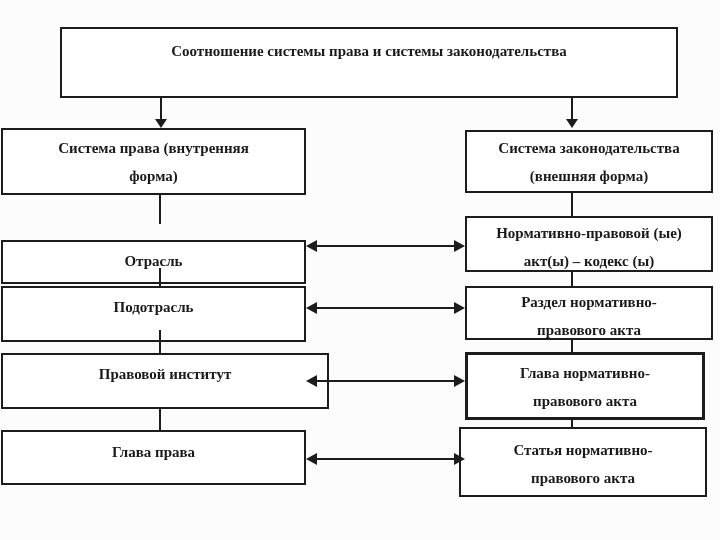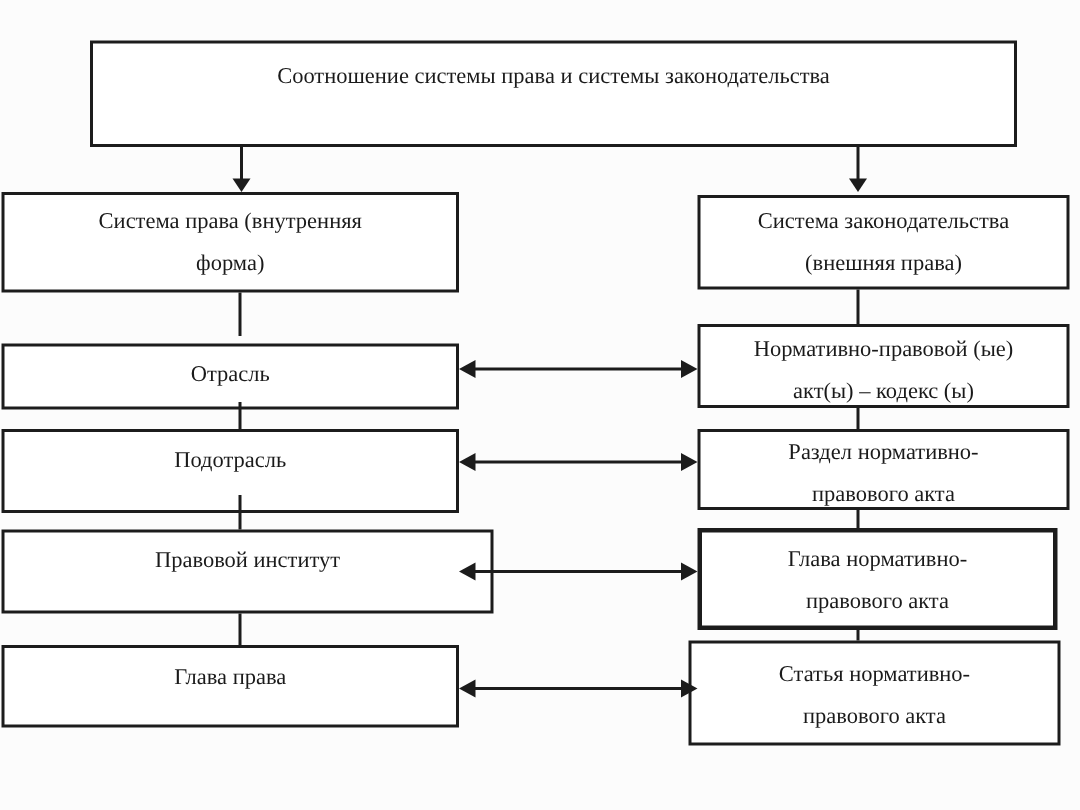--- a/index.html
+++ b/index.html
@@ -12,30 +12,30 @@
   }
   .box {
     position: absolute;
     background: #ffffff;
     border: 2px solid #1c1c1c;
     box-sizing: border-box;
     display: flex;
     justify-content: center;
     align-items: flex-start;
     text-align: center;
-    font-weight: normal;
+    font-weight: bold;
     font-size: 15px;
     line-height: 28px;
     color: #1a1a1a;
   }
   
   #title { left: 60px; top: 27px; width: 618px; height: 71px; padding-top: 8px; }
   
   #l1 { left: 1px; top: 128px; width: 305px; height: 67px; padding: 4px 45px 0; }
-  #l2 { left: 1px; top: 229px; width: 305px; height: 44px; padding-top: 5px; }
+  #l2 { left: 1px; top: 240px; width: 305px; height: 44px; padding-top: 5px; }
   #l3 { left: 1px; top: 286px; width: 305px; height: 56px; padding-top: 5px; }
   #l4 { left: 1px; top: 353px; width: 328px; height: 56px; padding-top: 5px; }
   #l5 { left: 1px; top: 430px; width: 305px; height: 55px; padding-top: 6px; }
   
   #r1 { left: 465px; top: 130px; width: 248px; height: 63px; padding: 2px 26px 0; }
   #r2 { left: 465px; top: 216px; width: 248px; height: 56px; padding: 1px 22px 0; }
   #r3 { left: 465px; top: 286px; width: 248px; height: 54px; padding: 0 32px; }
   #r4 { left: 465px; top: 352px; width: 240px; height: 68px; padding: 4px 32px 0; border-width: 3px; }
   #r5 { left: 459px; top: 427px; width: 248px; height: 70px; padding: 7px 31px 0; }
 
@@ -92,21 +92,21 @@
 <div class="arrow-head-down" id="a-left-head"></div>
 <div class="arrow-line" id="a-right-line"></div>
 <div class="arrow-head-down" id="a-right-head"></div>
 
 <div class="box" id="l1">Система права (внутренняя форма)</div>
 <div class="box" id="l2">Отрасль</div>
 <div class="box" id="l3">Подотрасль</div>
 <div class="box" id="l4">Правовой институт</div>
 <div class="box" id="l5">Глава права</div>
 
-<div class="box" id="r1">Система законодательства (внешняя права)</div>
+<div class="box" id="r1">Система законодательства (внешняя форма)</div>
 <div class="box" id="r2">Нормативно-правовой (ые) акт(ы) – кодекс (ы)</div>
 <div class="box" id="r3">Раздел нормативно-правового акта</div>
 <div class="box" id="r4">Глава нормативно-правового акта</div>
 <div class="box" id="r5">Статья нормативно-правового акта</div>
 
 <div class="vline" id="v-l12"></div>
 <div class="vline" id="v-l23"></div>
 <div class="vline" id="v-l34"></div>
 <div class="vline" id="v-l45"></div>
 <div class="vline" id="v-r12"></div>

